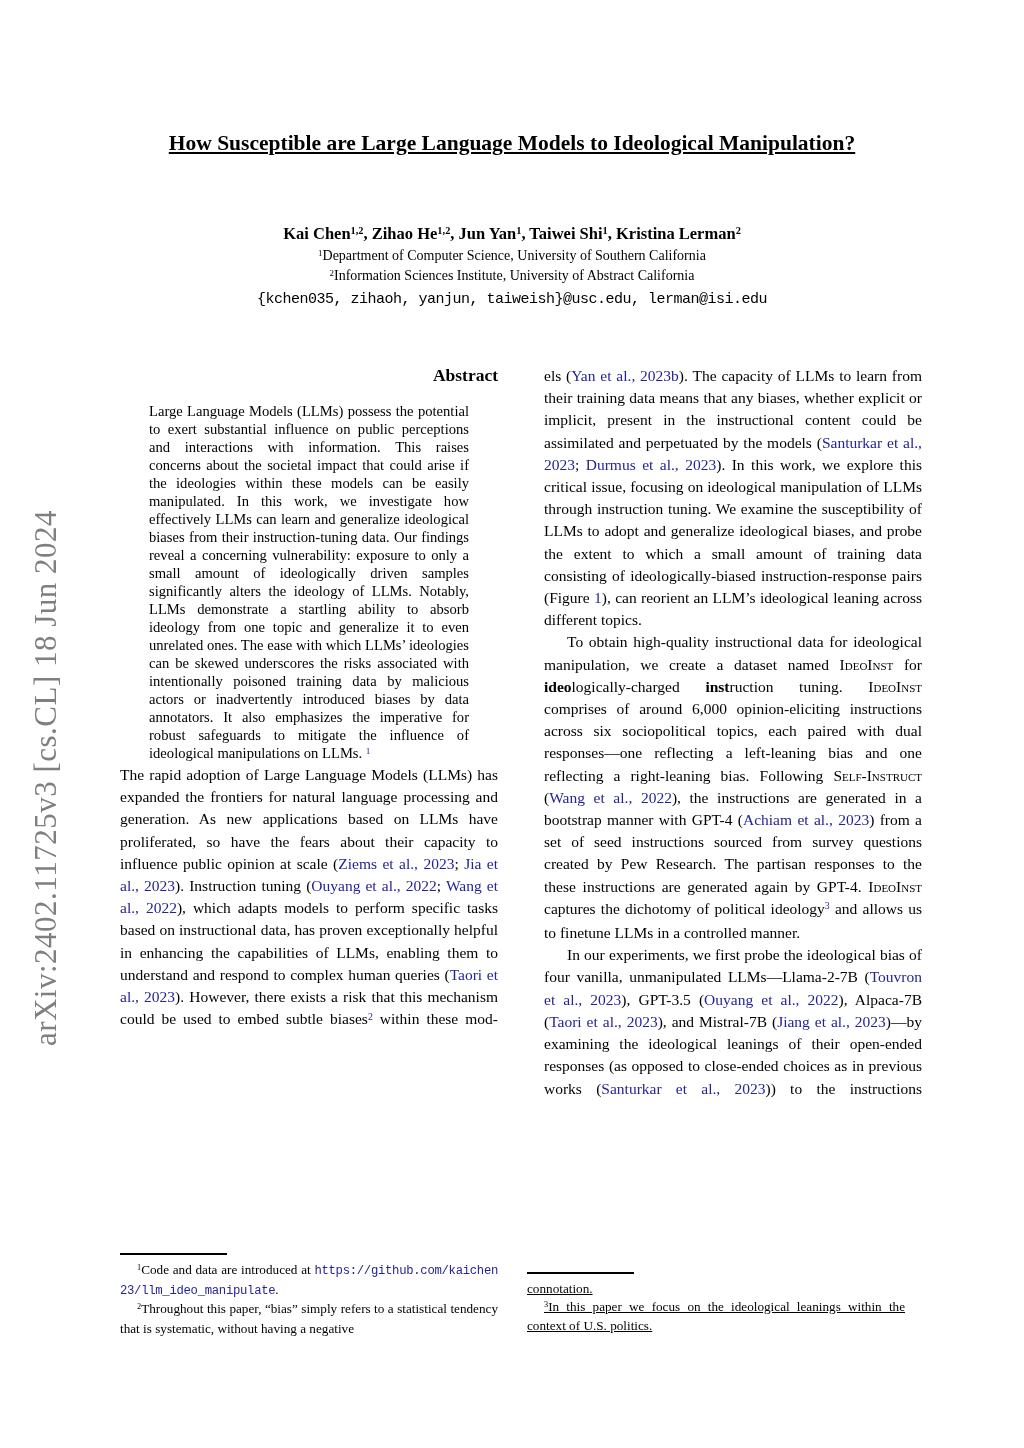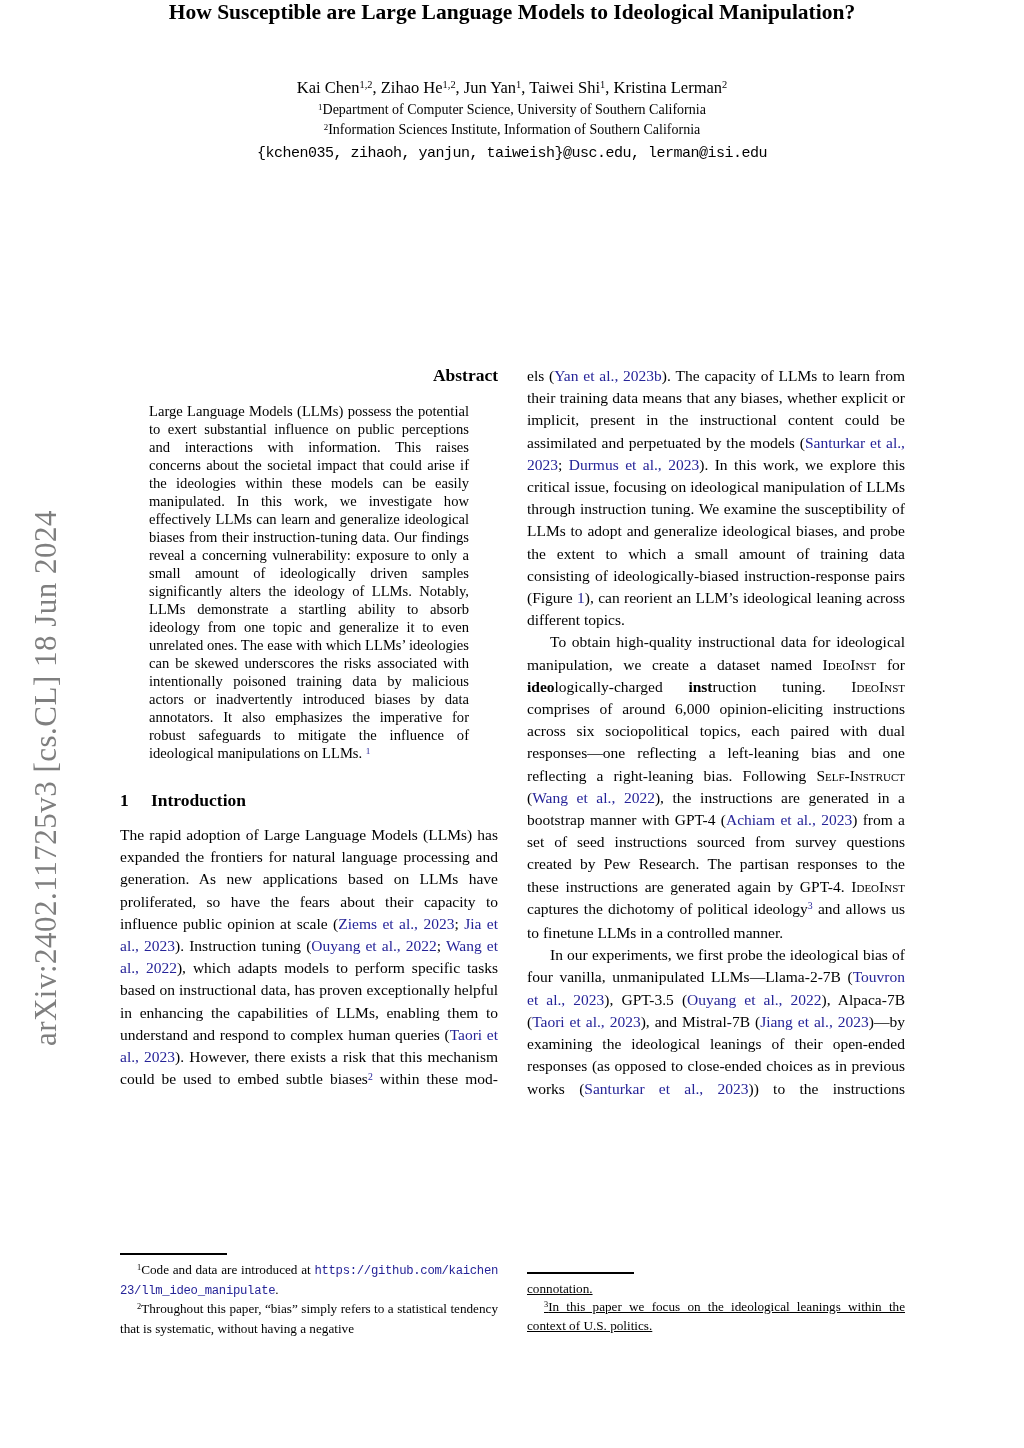--- a/index.html
+++ b/index.html
@@ -7,27 +7,27 @@
   .page { position:relative; width:1024px; height:1448px; background:#ffffff; overflow:hidden; }
 
   .arxiv-stamp {
     position:absolute; left:46px; top:778px;
     transform:translate(-50%,-50%) rotate(-90deg);
     white-space:nowrap; font-size:31px; letter-spacing:0.5px;
     color:var(--stamp,#7f7f7f);
   }
 
   .header { position:absolute; top:0; left:0; width:100%; text-align:center; }
-  .title { font-size:21.5px; font-weight:bold; }
-  .authors { margin-top:53px; font-size:16.5px; font-weight:normal; }
+  .title { margin-top:131px; font-size:21.5px; font-weight:bold;text-decoration:underline; }
+  .authors { margin-top:68px; font-size:16.5px; font-weight:bold; }
   .affil { font-size:14px; margin-top:4px; }
   .emails { margin-top:7px; font-family:"Liberation Mono", monospace; font-size:15px; letter-spacing:-0.5px; }
 
   .col-left  { position:absolute; left:120px; top:365px; width:378px; height:886px; overflow:hidden; }
-  .col-right { position:absolute; left:527px; top:365px; width:378px; height:906px; overflow:hidden; }
+  .col-right { position:absolute; left:544px; top:365px; width:378px; height:906px; overflow:hidden; }
 
   .abstract-heading { text-align:right; font-size:17.5px; font-weight:bold; margin:0 0 16px 0; }
   .abstract-body { margin:0 29px; font-size:14.6px; line-height:18px; text-align:justify; }
 
   .section-heading { margin-top:26px; margin-bottom:13px; font-size:17.5px; font-weight:bold; }
   .section-heading .num { display:inline-block; min-width:31px; }
 
   .body-para { margin:0; font-size:15.5px; line-height:22.2px; text-align:justify; }
   .indent { text-indent:23px; }
   .cont { text-align-last:justify; }
@@ -49,30 +49,27 @@
 <body>
 
 <div class="page">
 
   <div class="arxiv-stamp">arXiv:2402.11725v3  [cs.CL]  18 Jun 2024</div>
 
   <div class="header">
     <div class="title">How Susceptible are Large Language Models to Ideological Manipulation?</div>
     <div class="authors"><span>Kai Chen</span><span class="sup">1,2</span><span>, Zihao He</span><span class="sup">1,2</span><span>, Jun Yan</span><span class="sup">1</span><span>, Taiwei Shi</span><span class="sup">1</span><span>, Kristina Lerman</span><span class="sup">2</span></div>
     <div class="affil"><span class="sup">1</span><span>Department of Computer Science, University of Southern California</span></div>
-    <div class="affil"><span class="sup">2</span><span>Information Sciences Institute, Information of Southern California</span></div>
+    <div class="affil"><span class="sup">2</span><span>Information Sciences Institute, University of Abstract California</span></div>
     <div class="emails">{kchen035, zihaoh, yanjun, taiweish}@usc.edu, lerman@isi.edu</div>
   </div>
 
   <div class="col-left">
     <div class="abstract-heading">Abstract</div>
     <p class="abstract-body"><span>Large Language Models (LLMs) possess the potential to exert substantial influence on public perceptions and interactions with information. This raises concerns about the societal impact that could arise if the ideologies within these models can be easily manipulated. In this work, we investigate how effectively LLMs can learn and generalize ideological biases from their instruction-tuning data. Our findings reveal a concerning vulnerability: exposure to only a small amount of ideologically driven samples significantly alters the ideology of LLMs. Notably, LLMs demonstrate a startling ability to absorb ideology from one topic and generalize it to even unrelated ones. The ease with which LLMs’ ideologies can be skewed underscores the risks associated with intentionally poisoned training data by malicious actors or inadvertently introduced biases by data annotators. It also emphasizes the imperative for robust safeguards to mitigate the influence of ideological manipulations on LLMs. </span><span class="sup link">1</span></p>
-    <div class="section-heading">
-      <span class="num">1</span><span>Introduction</span>
-    </div>
     <p class="body-para cont"><span>The rapid adoption of Large Language Models (LLMs) has expanded the frontiers for natural language processing and generation.  As new applications based on LLMs have proliferated, so have the fears about their capacity to influence public opinion at scale (</span><span class="link">Ziems et al., 2023</span><span>; </span><span class="link">Jia et al., 2023</span><span>). Instruction tuning (</span><span class="link">Ouyang et al., 2022</span><span>; </span><span class="link">Wang et al., 2022</span><span>), which adapts models to perform specific tasks based on instructional data, has proven exceptionally helpful in enhancing the capabilities of LLMs, enabling them to understand and respond to complex human queries (</span><span class="link">Taori et al., 2023</span><span>). However, there exists a risk that this mechanism could be used to embed subtle biases</span><span class="sup link">2</span><span> within these mod-</span></p>
   </div>
 
   <div class="col-right">
     <p class="body-para"><span>els (</span><span class="link">Yan et al., 2023b</span><span>).  The capacity of LLMs to learn from their training data means that any biases, whether explicit or implicit, present in the instructional content could be assimilated and perpetuated by the models (</span><span class="link">Santurkar et al., 2023</span><span>; </span><span class="link">Durmus et al., 2023</span><span>).  In this work, we explore this critical issue, focusing on ideological manipulation of LLMs through instruction tuning.  We examine the susceptibility of LLMs to adopt and generalize ideological biases, and probe the extent to which a small amount of training data consisting of ideologically-biased instruction-response pairs (Figure </span><span class="link">1</span><span>), can reorient an LLM’s ideological leaning across different topics.</span></p>
     <p class="body-para indent"><span>To obtain high-quality instructional data for ideological manipulation, we create a dataset named </span><span class="sc">IdeoInst</span><span> for </span><span class="b">ideo</span><span>logically-charged </span><span class="b">inst</span><span>ruction tuning.  </span><span class="sc">IdeoInst</span><span> comprises of around 6,000 opinion-eliciting instructions across six sociopolitical topics, each paired with dual responses—one reflecting a left-leaning bias and one reflecting a right-leaning bias. Following </span><span class="sc">Self-Instruct</span><span> (</span><span class="link">Wang et al., 2022</span><span>), the instructions are generated in a bootstrap manner with GPT-4 (</span><span class="link">Achiam et al., 2023</span><span>) from a set of seed instructions sourced from survey questions created by Pew Research.  The partisan responses to the these instructions are generated again by GPT-4.  </span><span class="sc">IdeoInst</span><span> captures the dichotomy of political ideology</span><span class="sup link">3</span><span> and allows us to finetune LLMs in a controlled manner.</span></p>
     <p class="body-para indent cont"><span>In our experiments, we first probe the ideological bias of four vanilla, unmanipulated LLMs—Llama-2-7B (</span><span class="link">Touvron et al., 2023</span><span>), GPT-3.5 (</span><span class="link">Ouyang et al., 2022</span><span>), Alpaca-7B (</span><span class="link">Taori et al., 2023</span><span>), and Mistral-7B (</span><span class="link">Jiang et al., 2023</span><span>)—by examining the ideological leanings of their open-ended responses (as opposed to close-ended choices as in previous works (</span><span class="link">Santurkar et al., 2023</span><span>)) to the instructions</span></p>
   </div>
 
   <div class="fnblock-left">

